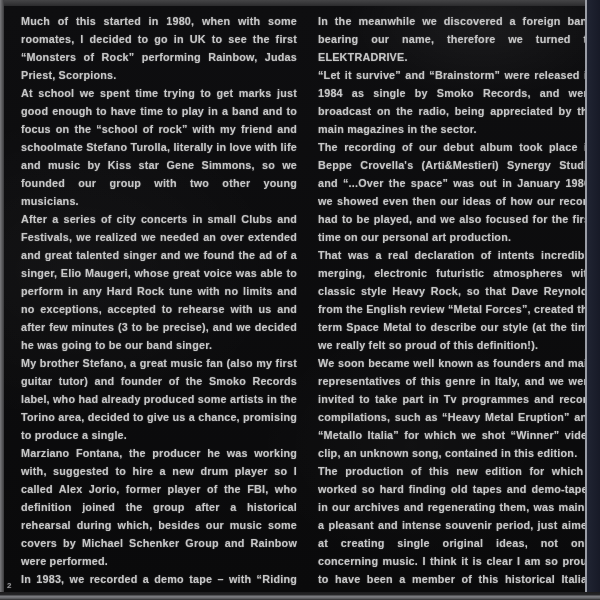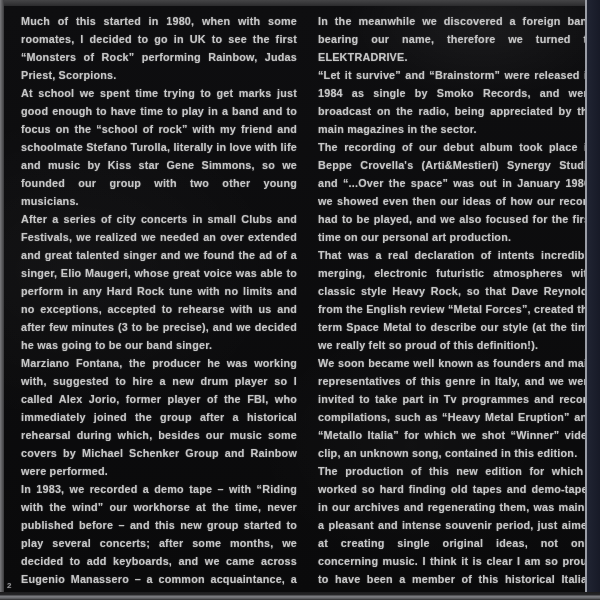--- a/index.html
+++ b/index.html
@@ -89,21 +89,22 @@
 <body>
 
 <div class="scan">
   <div class="page"></div>
 
   <div class="columns">
     <div class="col">
         <p>Much of this started in 1980, when with some roomates, I decided to go in UK to see the first “Monsters of Rock” performing Rainbow, Judas Priest, Scorpions.</p>
         <p>At school we spent time trying to get marks just good enough to have time to play in a band and to focus on the “school of rock” with my friend and schoolmate Stefano Turolla, literally in love with life and music by Kiss star Gene Simmons, so we founded our group with two other young musicians.</p>
         <p>After a series of city concerts in small Clubs and Festivals, we realized we needed an over extended and great talented singer and we found the ad of a singer, Elio Maugeri, whose great voice was able to perform in any Hard Rock tune with no limits and no exceptions, accepted to rehearse with us and after few minutes (3 to be precise), and we decided he was going to be our band singer.</p>
-        <p>Marziano Fontana, the producer he was working with, suggested to hire a new drum player so I called Alex Jorio, former player of the FBI, who immediately joined the group after a historical rehearsal during which, besides our music some covers by Michael Schenker Group and Rainbow were performed.</p>
+        <p>My brother Stefano, a great music fan (also my first guitar tutor) and founder of the Smoko Records label, who had already produced some artists in the Torino area, decided to give us a chance, promising to produce a single.</p>
+        <p>Marziano Fontana, the producer he was working with, suggested to hire a new drum player so I called Alex Jorio, former player of the FBI, who definition joined the group after a historical rehearsal during which, besides our music some covers by Michael Schenker Group and Rainbow were performed.</p>
         <p>In 1983, we recorded a demo tape – with “Riding with the wind” our workhorse at the time, never published before – and this new group started to play several concerts; after some months, we decided to add keyboards, and we came across Eugenio Manassero – a common acquaintance, a classic piano performer, eager to explore new sounds of synthesizers.</p>
       </div>
     <div class="col">
         <p>In the meanwhile we discovered a foreign band bearing our name, therefore we turned to ELEKTRADRIVE.</p>
         <p>“Let it survive” and “Brainstorm” were released in 1984 as single by Smoko Records, and were broadcast on the radio, being appreciated by the main magazines in the sector.</p>
         <p>The recording of our debut album took place in Beppe Crovella's (Arti&amp;Mestieri) Synergy Studio and “...Over the space” was out in January 1986; we showed even then our ideas of how our record had to be played, and we also focused for the first time on our personal art production.</p>
         <p>That was a real declaration of intents incredibly merging, electronic futuristic atmospheres with classic style Heavy Rock, so that Dave Reynolds from the English review “Metal Forces”, created the term Space Metal to describe our style (at the time we really felt so proud of this definition!).</p>
         <p>We soon became well known as founders and main representatives of this genre in Italy, and we were invited to take part in Tv programmes and record compilations, such as “Heavy Metal Eruption” and “Metallo Italia” for which we shot “Winner” video clip, an unknown song, contained in this edition.</p>
         <p>The production of this new edition for which I worked so hard finding old tapes and demo-tapes in our archives and regenerating them, was mainly a pleasant and intense souvenir period, just aimed at creating single original ideas, not only concerning music. I think it is clear I am so proud to have been a member of this historical Italian band, and I would like to greet and thank all professionals, collaborators, friends and fans who followed us through decades. Thank you so much and KEEP ON ROCKIN' – forever!  \m/</p>
         <p class="signature">Simone Falovo</p>

